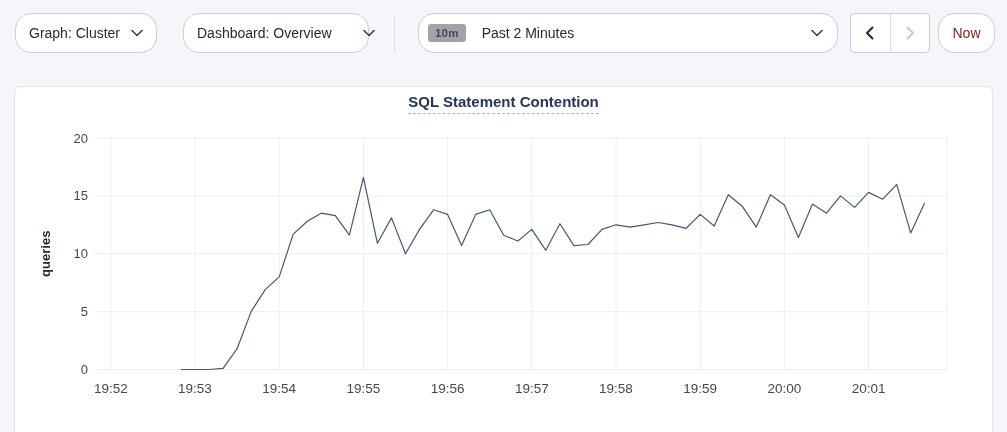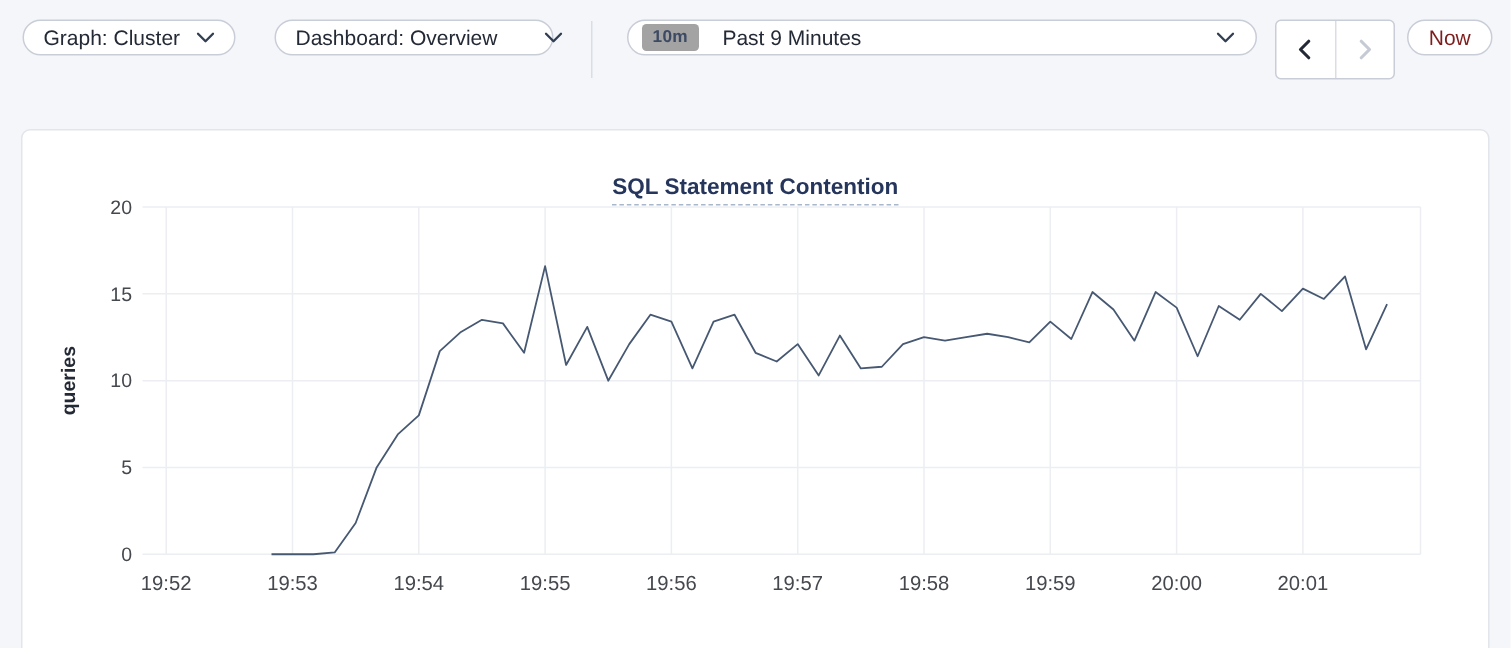--- a/index.html
+++ b/index.html
@@ -7,21 +7,21 @@
     width:1007px;height:432px;
     background:#f5f6fa;
     font-family:"Liberation Sans",sans-serif;
     position:relative;overflow:hidden;
     color:#242a35;
   }
   .stage{position:absolute;inset:0;width:1007px;height:432px;}
 
   
   .btn{
-    position:absolute;top:13px;height:24px;box-sizing:border-box;
+    position:absolute;top:13px;height:40px;box-sizing:border-box;
     background:#fff;border:1px solid #c9cdd7;border-radius:16px;
     display:flex;align-items:center;justify-content:center;
     font-size:14px;color:#242a35;cursor:pointer;
   }
   .dd{justify-content:space-between;padding:0 13px;}
   .dd .lbl{white-space:nowrap;}
   .dd .chev{margin-left:10px;display:flex;align-items:center;}
   .graph-dd{left:15px;width:142px;}
   .dash-dd{left:183px;width:186px;gap:21px;}
   .tb-divider{position:absolute;left:394px;top:14px;width:1px;height:38px;background:#d9dde4;}
@@ -43,21 +43,21 @@
   }
   .arrow-cell{flex:1;display:flex;align-items:center;justify-content:center;cursor:pointer;}
   .arrow-sep{width:1px;background:#d9dde4;}
   .now-btn{left:938px;width:57px;color:#7f1d1d;cursor:default;}
 
   
   .card{
     position:absolute;left:14px;top:86px;width:979px;height:354px;box-sizing:border-box;
     background:#fff;border:1px solid #e2e5eb;border-radius:6px;
   }
-  .chart-title-wrap{position:absolute;left:0;top:116px;width:100%;text-align:center;}
+  .chart-title-wrap{position:absolute;left:0;top:93px;width:100%;text-align:center;}
   .chart-title{
     display:inline-block;font-size:15px;font-weight:bold;color:#26355c;
     border-bottom:1px dashed #a9b7cb;padding-bottom:3px;
   }
   svg.chart{position:absolute;left:0;top:0;}
   svg text{font-family:"Liberation Sans",sans-serif;}
 </style>
 </head>
 <body>
 
@@ -78,21 +78,21 @@
       <svg width="12" height="8" viewBox="0 0 12 8">
           <polyline points="1,1.5 6,6.5 11,1.5" fill="none" stroke="#323f53" stroke-width="1.6" stroke-linecap="round" stroke-linejoin="round"></polyline>
         </svg>
     </span>
   </div>
 
   <div class="tb-divider"></div>
 
   <div class="btn dd time-picker">
     <span class="time-badge">10m</span>
-    <span class="time-lbl">Past 9 Minutes</span>
+    <span class="time-lbl">Past 2 Minutes</span>
     <span class="chev">
       <svg width="12" height="8" viewBox="0 0 12 8">
           <polyline points="1,1.5 6,6.5 11,1.5" fill="none" stroke="#323f53" stroke-width="1.6" stroke-linecap="round" stroke-linejoin="round"></polyline>
         </svg>
     </span>
   </div>
 
   <div class="arrow-group">
     <div class="arrow-cell">
       <svg width="12" height="16" viewBox="0 0 12 16">

